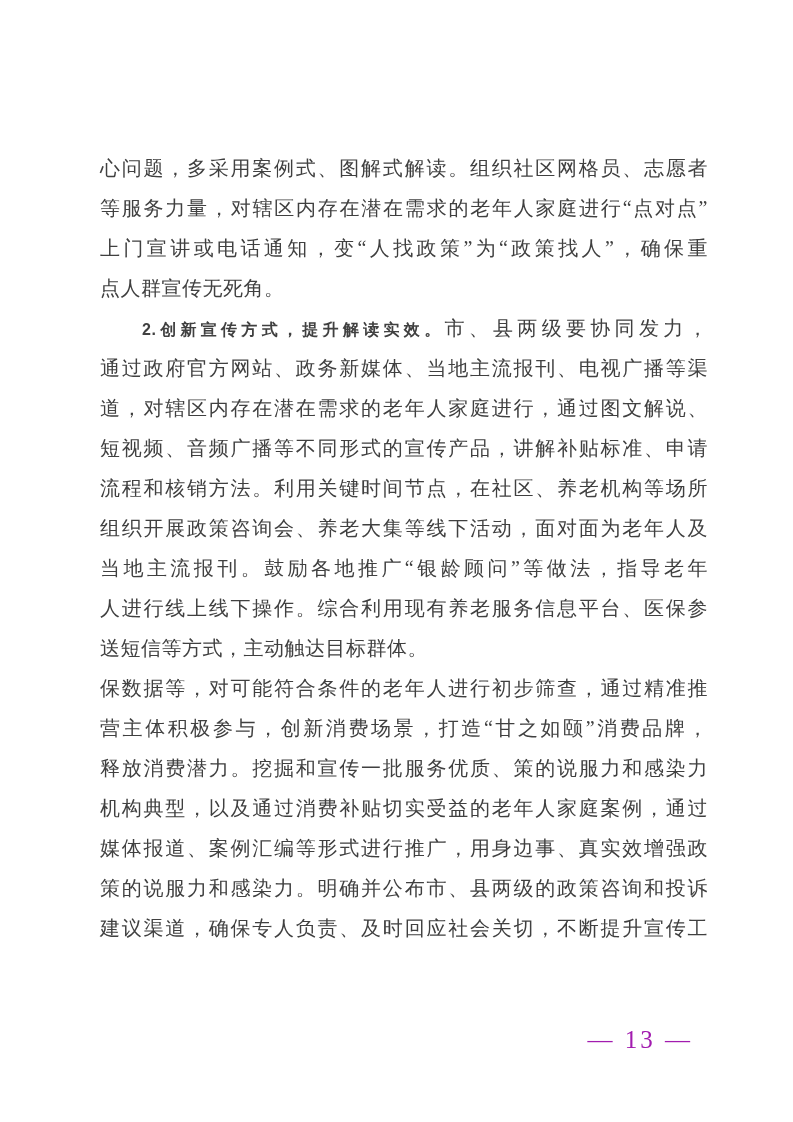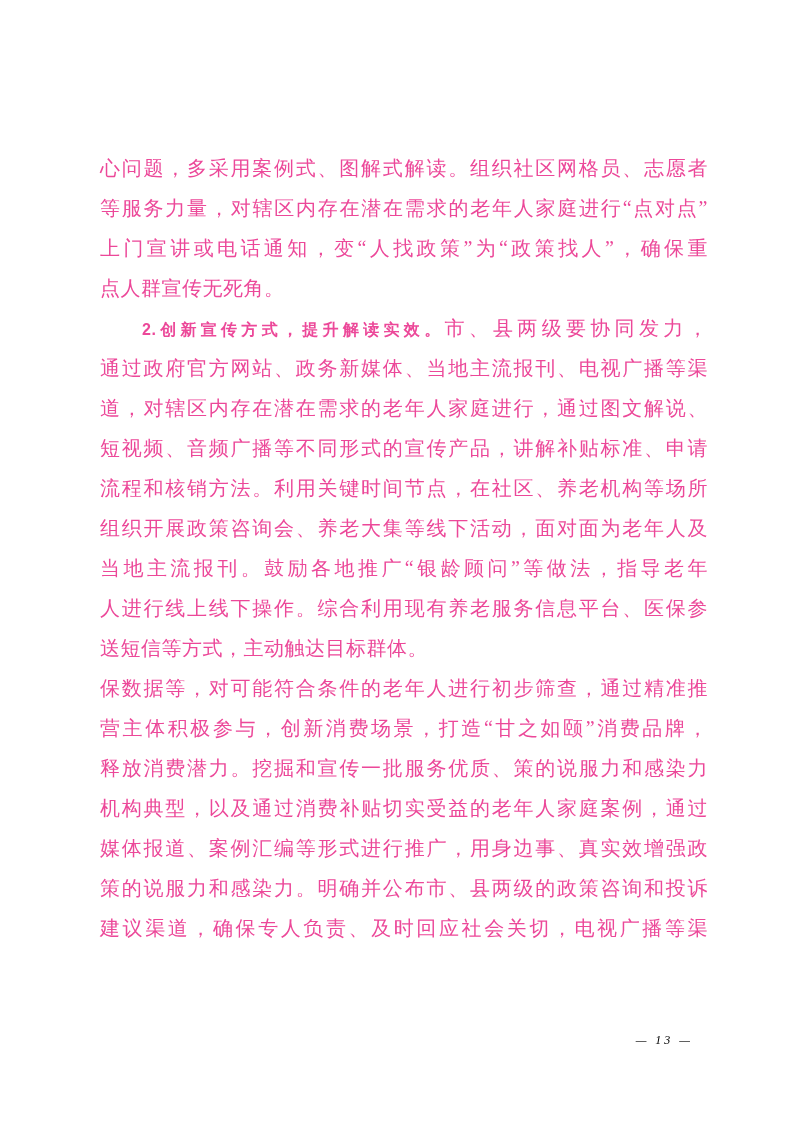--- a/index.html
+++ b/index.html
@@ -25,44 +25,43 @@
   .text-block {
     position: absolute;
     left: 100px;
     top: 148px;
     width: 608px;
   }
   .line {
     height: 40px;
     line-height: 40px;
     font-size: 20px;
-    color: #ec4899;
+    color: #404040;
     letter-spacing: 0.5px;
   }
   .line.justify {
     text-align: justify;
     text-align-last: justify;
   }
   .line.indent {
     text-indent: 42px;
   }
   .seg-bold {
     font-weight: 700;
     font-family: "Liberation Sans", "DejaVu Sans", sans-serif;
     font-size: 16px;
   }
   .page-footer {
     position: absolute;
     top: 1028px;
     right: 100px;
-    font-size: 12px;
-    color: #000000;
+    font-size: 25px;
+    color: #a21caf;
     letter-spacing: 3px;
     line-height: 24px;
-    font-style: italic;
   }
 </style>
 </head>
 <body style="background: rgb(255, 255, 255);">
 
 <div class="doc-page" style="background: rgb(255, 255, 255);">
   <div class="text-block" style="color: rgb(28, 28, 28);">
       <div class="line justify"><span class="seg-regular">心问题，多采用案例式、图解式解读。组织社区网格员、志愿者</span></div>
       <div class="line justify"><span class="seg-regular">等服务力量，对辖区内存在潜在需求的老年人家庭进行“点对点”</span></div>
       <div class="line justify"><span class="seg-regular">上门宣讲或电话通知，变“人找政策”为“政策找人”，确保重</span></div>
@@ -75,16 +74,16 @@
       <div class="line justify"><span class="seg-regular">组织开展政策咨询会、养老大集等线下活动，面对面为老年人及</span></div>
       <div class="line justify"><span class="seg-regular">当地主流报刊。鼓励各地推广“银龄顾问”等做法，指导老年</span></div>
       <div class="line justify"><span class="seg-regular">人进行线上线下操作。综合利用现有养老服务信息平台、医保参</span></div>
       <div class="line"><span class="seg-regular">送短信等方式，主动触达目标群体。</span></div>
       <div class="line justify"><span class="seg-regular">保数据等，对可能符合条件的老年人进行初步筛查，通过精准推</span></div>
       <div class="line justify"><span class="seg-regular">营主体积极参与，创新消费场景，打造“甘之如颐”消费品牌，</span></div>
       <div class="line justify"><span class="seg-regular">释放消费潜力。挖掘和宣传一批服务优质、策的说服力和感染力</span></div>
       <div class="line justify"><span class="seg-regular">机构典型，以及通过消费补贴切实受益的老年人家庭案例，通过</span></div>
       <div class="line justify"><span class="seg-regular">媒体报道、案例汇编等形式进行推广，用身边事、真实效增强政</span></div>
       <div class="line justify"><span class="seg-regular">策的说服力和感染力。明确并公布市、县两级的政策咨询和投诉</span></div>
-      <div class="line justify"><span class="seg-regular">建议渠道，确保专人负责、及时回应社会关切，电视广播等渠</span></div>
+      <div class="line justify"><span class="seg-regular">建议渠道，确保专人负责、及时回应社会关切，不断提升宣传工</span></div>
     </div>
   <div class="page-footer">— 13 —</div>
 </div>
 
 </body></html>

